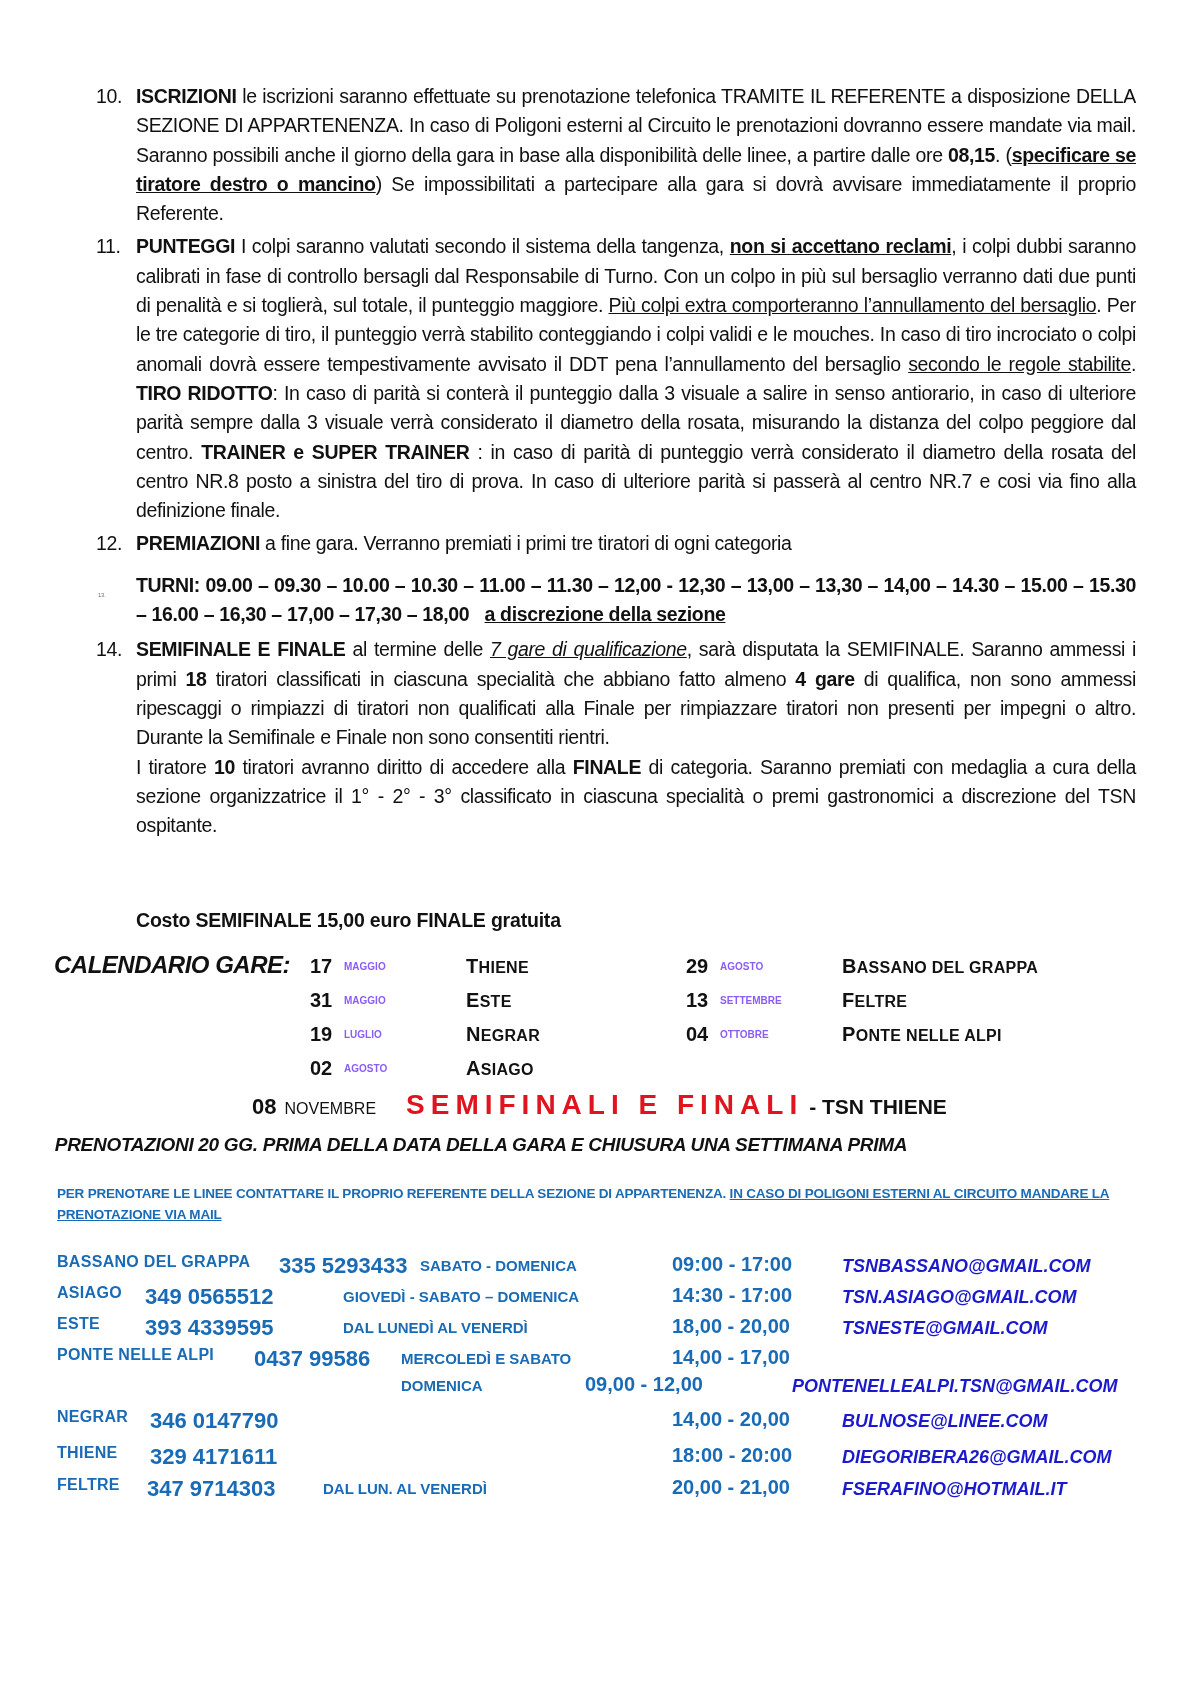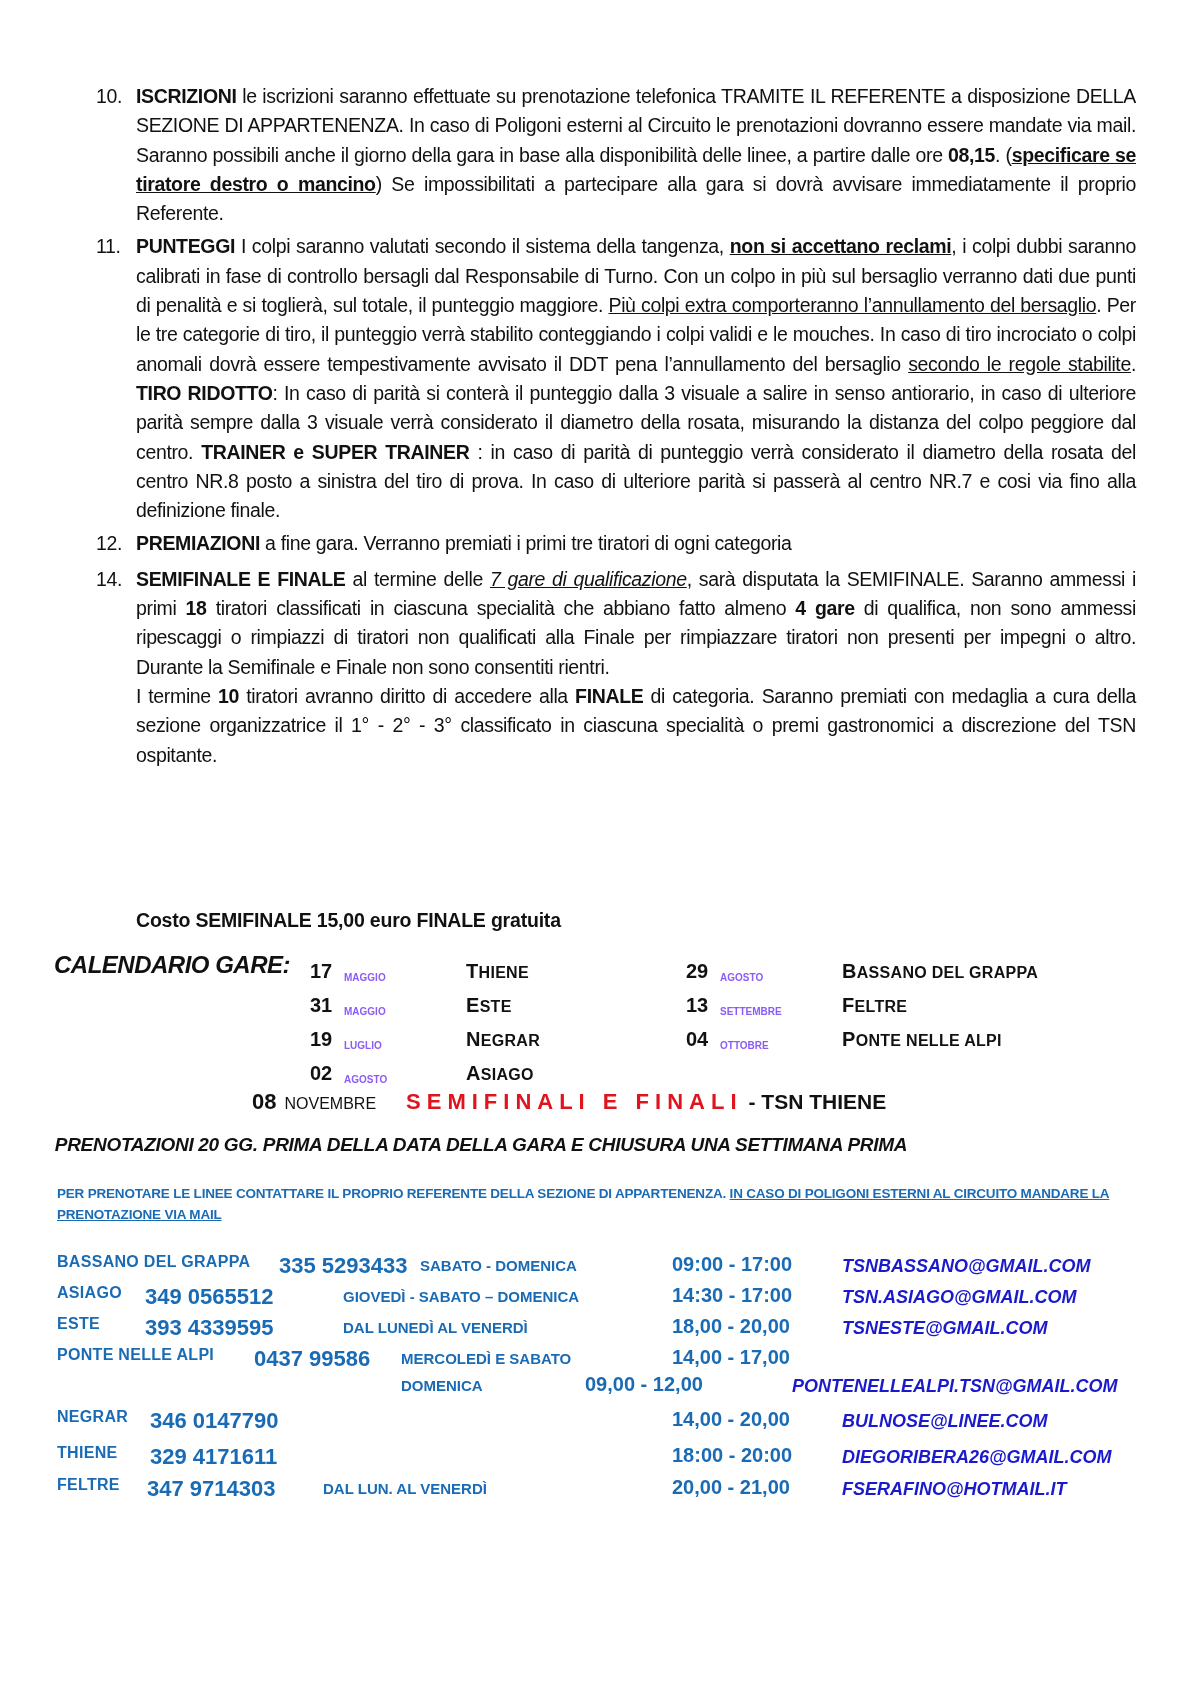--- a/index.html
+++ b/index.html
@@ -16,33 +16,33 @@
   .item.gap { margin-top: 10px; }
   b { font-weight: bold; }
   .u { text-decoration: underline; }
   .iu { font-style: italic; text-decoration: underline; }
   .line { display: block; }
 
   .cost { position: absolute; left: 136px; top: 909px; font-size: 19.5px; font-weight: bold; letter-spacing: -0.2px; }
 
   .cal-title { position: absolute; left: 54px; top: 951px; font-size: 24px; font-weight: bold; font-style: italic; letter-spacing: -0.5px; }
   .cal { position: absolute; top: 949px; font-size: 18px; }
-  .cal-row { height: 34px; display: flex; align-items: flex-end; }
+  .cal-row { height: 34px; display: flex; align-items: center; }
   .cal .day { font-weight: bold; font-size: 20px; width: 30px; }
   .cal .month { color: #8b5cf6; font-weight: bold; font-size: 10px; text-transform: uppercase; width: 126px; padding-left: 4px; }
   .cal .city { font-weight: bold; font-size: 16px; text-transform: uppercase; letter-spacing: 0.3px; }
   .cal .city .c { font-size: 20px; }
   .cal-left { left: 310px; }
   .cal-right { left: 686px; }
   .cal-right .month { width: 126px; }
 
   .final { position: absolute; left: 252px; top: 1089px; font-weight: bold; display: flex; align-items: baseline; gap: 4px; }
   .final .fday { font-size: 22px; }
   .final .fmonth { font-size: 16px; text-transform: uppercase; margin-left: 4px; margin-right: 26px; font-weight: normal; }
-  .final .fevent { color: #e0141e; font-size: 22px; letter-spacing: 6px; }
+  .final .fevent { color: #e0141e; font-size: 28px; letter-spacing: 6px; }
   .final .fvenue { font-size: 21px; margin-left: 2px; }
 
   .booking { position: absolute; left: 0; width: 962px; top: 1134px; text-align: center; font-size: 19px; font-weight: bold; font-style: italic; letter-spacing: -0.3px; }
 
   .notice { position: absolute; left: 57px; top: 1183px; width: 1080px; color: #1a6bb5; font-weight: bold; font-size: 13.5px; line-height: 21px; letter-spacing: -0.2px; }
   .notice .u { text-decoration: underline; }
 
   .contacts { position: absolute; left: 57px; top: 1253px; width: 1100px; color: #1a6bb5; }
   .crow { position: absolute; left: 0; height: 30px; width: 1100px; white-space: nowrap; }
   .crow span { position: absolute; top: 0; }
@@ -64,25 +64,29 @@
   <div class="item">
     <span class="num">11.</span>
     <b>PUNTEGGI</b><span> I colpi saranno valutati secondo il sistema della tangenza, </span><b class="u">non si accettano reclami</b><span>, i colpi dubbi saranno calibrati in fase di controllo bersagli dal Responsabile di Turno. Con un colpo in più sul bersaglio verranno dati due punti di penalità e si toglierà, sul totale, il punteggio maggiore. </span><span class="u">Più colpi extra comporteranno l’annullamento del bersaglio</span><b style="font-weight:normal">. Per le tre categorie di tiro, il punteggio verrà stabilito conteggiando i colpi validi e le mouches. In caso di tiro incrociato o colpi anomali dovrà essere tempestivamente avvisato il DDT pena l’annullamento del bersaglio </b><span class="u">secondo le regole stabilite</span><span>. </span><b>TIRO RIDOTTO</b><span>: In caso di parità si conterà il punteggio dalla 3 visuale a salire in senso antiorario, in caso di ulteriore parità sempre dalla 3 visuale verrà considerato il diametro della rosata, misurando la distanza del colpo peggiore dal centro. </span><b>TRAINER e SUPER TRAINER</b><span> :  in caso di parità di punteggio verrà considerato il diametro della rosata del centro NR.8 posto a  sinistra del tiro di prova. In caso di ulteriore parità si passerà al centro NR.7 e cosi via fino alla definizione finale.</span>
   </div>
 
   <div class="item">
     <span class="num">12.</span>
     <b>PREMIAZIONI</b><span> a fine gara. Verranno premiati i primi tre tiratori di ogni categoria</span>
   </div>
 
+  <div class="item gap" style="margin-top:12px">
+    <span class="num tiny">13.</span>
+    <b>TURNI: 09.00 – 09.30 – 10.00 – 10.30 – 11.00 – 11.30 – 12,00 - 12,30 – 13,00 – 13,30 – 14,00 – 14.30 – 15.00 – 15.30 – 16.00 – 16,30 – 17,00 – 17,30 – 18,00</b>&nbsp;&nbsp;&nbsp;<b class="u">a discrezione della sezione</b>
+  </div>
 
   <div class="item" style="margin-top:6px">
     <span class="num">14.</span>
     <b>SEMIFINALE E FINALE</b><span> al termine delle </span><span class="iu">7 gare di qualificazione</span><span>, sarà disputata la SEMIFINALE.  Saranno ammessi i primi </span><b>18</b><span> tiratori classificati in ciascuna specialità che abbiano fatto almeno </span><b>4 gare</b><span> di qualifica, non sono ammessi ripescaggi o rimpiazzi di tiratori non qualificati alla Finale per rimpiazzare tiratori non presenti per impegni o altro.  Durante la Semifinale e Finale non sono consentiti rientri.</span>
-    <span class="line"><span>I termine </span><b>10</b><span> tiratori avranno diritto di accedere alla </span><b>FINALE</b><span> di categoria. Saranno premiati con medaglia a cura della sezione organizzatrice il 1° - 2° - 3° classificato in ciascuna specialità o premi gastronomici a discrezione del TSN ospitante.</span></span>
+    <span class="line"><span>I tiratore </span><b>10</b><span> tiratori avranno diritto di accedere alla </span><b>FINALE</b><span> di categoria. Saranno premiati con medaglia a cura della sezione organizzatrice il 1° - 2° - 3° classificato in ciascuna specialità o premi gastronomici a discrezione del TSN ospitante.</span></span>
   </div>
 </div>
 
 <div class="cost">Costo SEMIFINALE 15,00 euro FINALE gratuita</div>
 
 <div class="cal-title">CALENDARIO GARE:</div>
 
 <div class="cal cal-left">
   <div class="cal-row">
     <span class="day">17</span>

